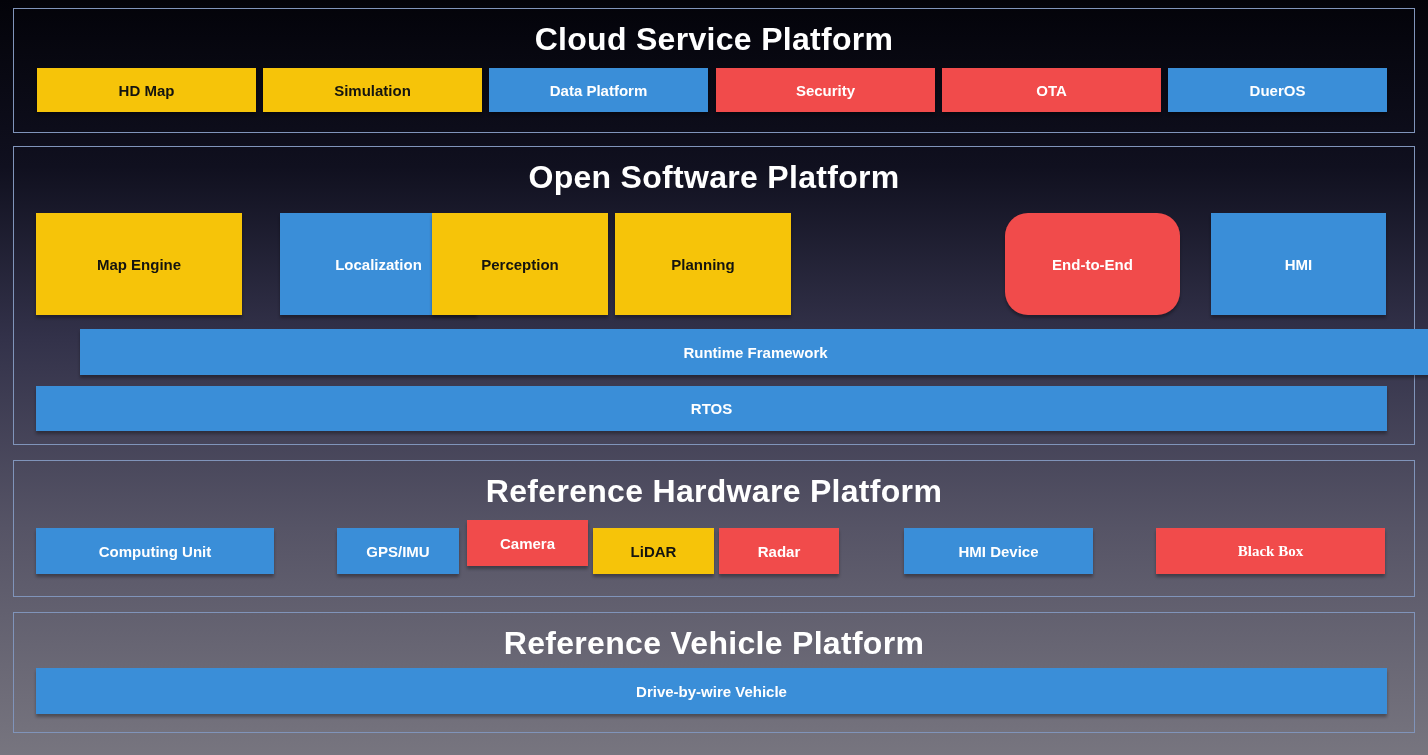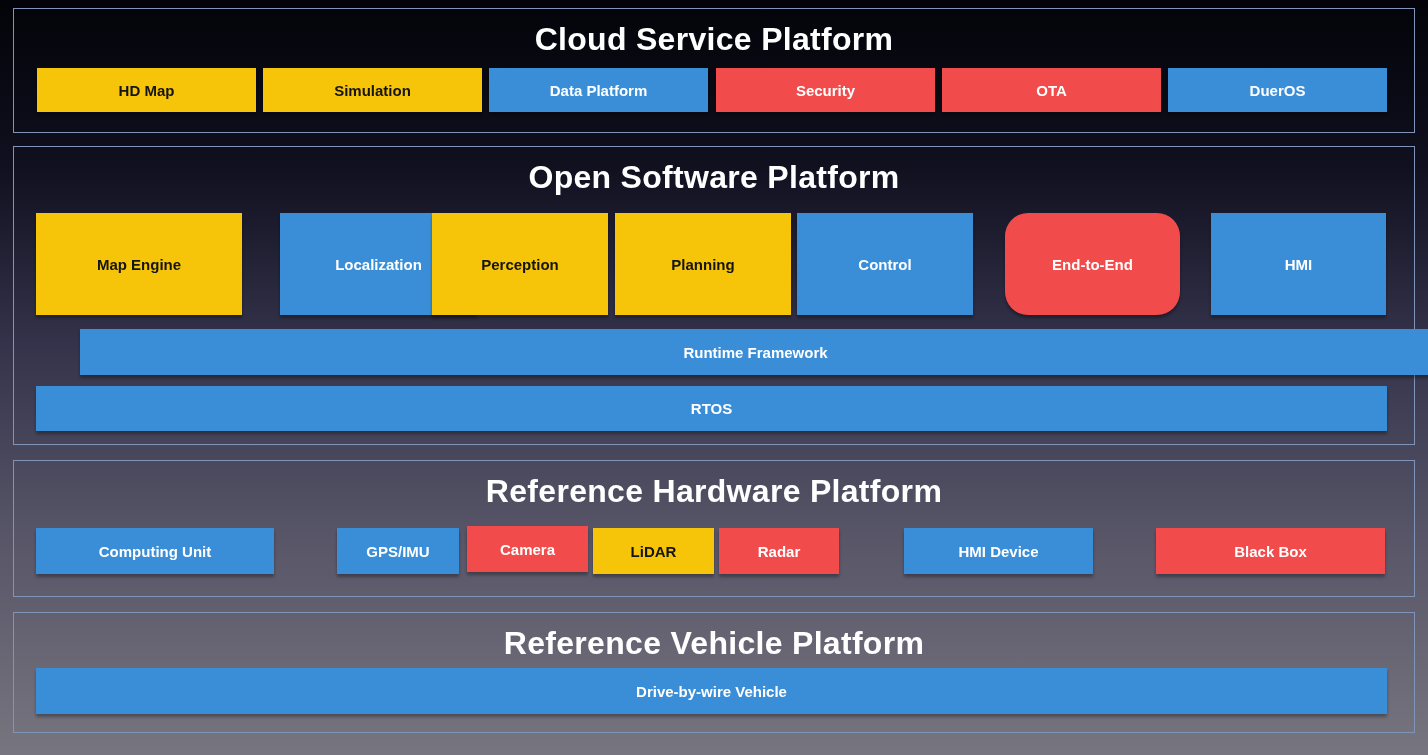--- a/index.html
+++ b/index.html
@@ -65,34 +65,33 @@
   <div class="box c-red" style="left:928px; top:59px; width:219px; height:44px;">OTA</div>
   <div class="box c-blue" style="left:1154px;top:59px; width:219px; height:44px;">DuerOS</div>
 </div>
 
 <div class="section" style="top:146px; height:299px;">
   <div class="sec-title">Open Software Platform</div>
   <div class="box c-yellow" style="left:22px;  top:66px; width:206px; height:102px;">Map Engine</div>
   <div class="box c-blue" style="left:238px; top:66px; width:197px; height:102px;margin-left:28px;">Localization</div>
   <div class="box c-yellow" style="left:418px; top:66px; width:176px; height:102px;">Perception</div>
   <div class="box c-yellow" style="left:601px; top:66px; width:176px; height:102px;">Planning</div>
-  <div class="box c-blue" style="left:783px; top:66px; width:176px; height:102px;">Control</div>
   <div class="box c-red" style="left:991px; top:66px; width:175px; height:102px;border-radius:23px;">End-to-End</div>
   <div class="box c-blue" style="left:1197px;top:66px; width:175px; height:102px;">HMI</div>
   <div class="box c-blue" style="left:22px; top:182px; width:1351px; height:46px;margin-left:44px;">Runtime Framework</div>
   <div class="box c-blue" style="left:22px; top:239px; width:1351px; height:45px;">RTOS</div>
 </div>
 
 <div class="section" style="top:460px; height:137px;">
   <div class="sec-title">Reference Hardware Platform</div>
   <div class="box c-blue" style="left:22px;  top:67px; width:238px; height:46px;">Computing Unit</div>
   <div class="box c-blue" style="left:323px; top:67px; width:122px; height:46px;">GPS/IMU</div>
-  <div class="box c-red" style="left:453px; top:65px; width:121px; height:46px;">Camera</div>
+  <div class="box c-red" style="left:453px; top:59px; width:121px; height:46px;">Camera</div>
   <div class="box c-yellow" style="left:579px; top:67px; width:121px; height:46px;text-align:right;">LiDAR</div>
   <div class="box c-red" style="left:705px; top:67px; width:120px; height:46px;">Radar</div>
   <div class="box c-blue" style="left:890px; top:67px; width:189px; height:46px;">HMI Device</div>
-  <div class="box c-red" style="left:1142px;top:67px; width:229px; height:46px;">Black Box</div>
+  <div class="box c-red" style="left:1142px;top:67px; width:229px; height:46px;font-family:Liberation Serif, serif;">Black Box</div>
 </div>
 
 <div class="section" style="top:612px; height:121px;">
   <div class="sec-title">Reference Vehicle Platform</div>
   <div class="box c-blue" style="left:22px; top:55px; width:1351px; height:46px;">Drive-by-wire Vehicle</div>
 </div>
 
 </body></html>

